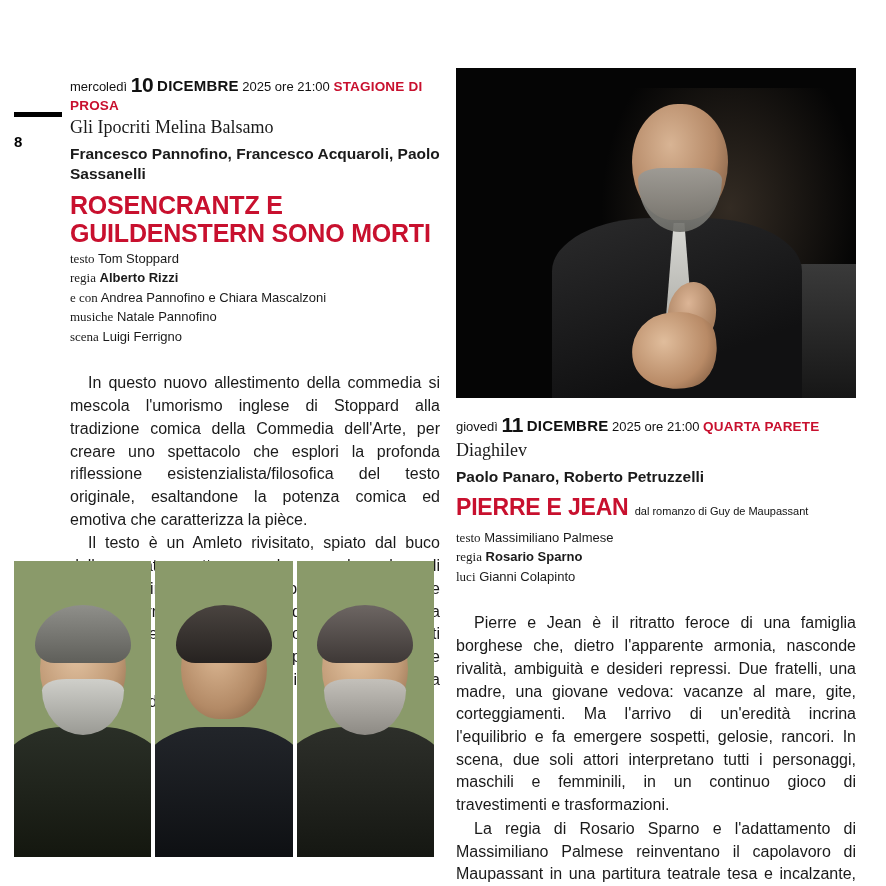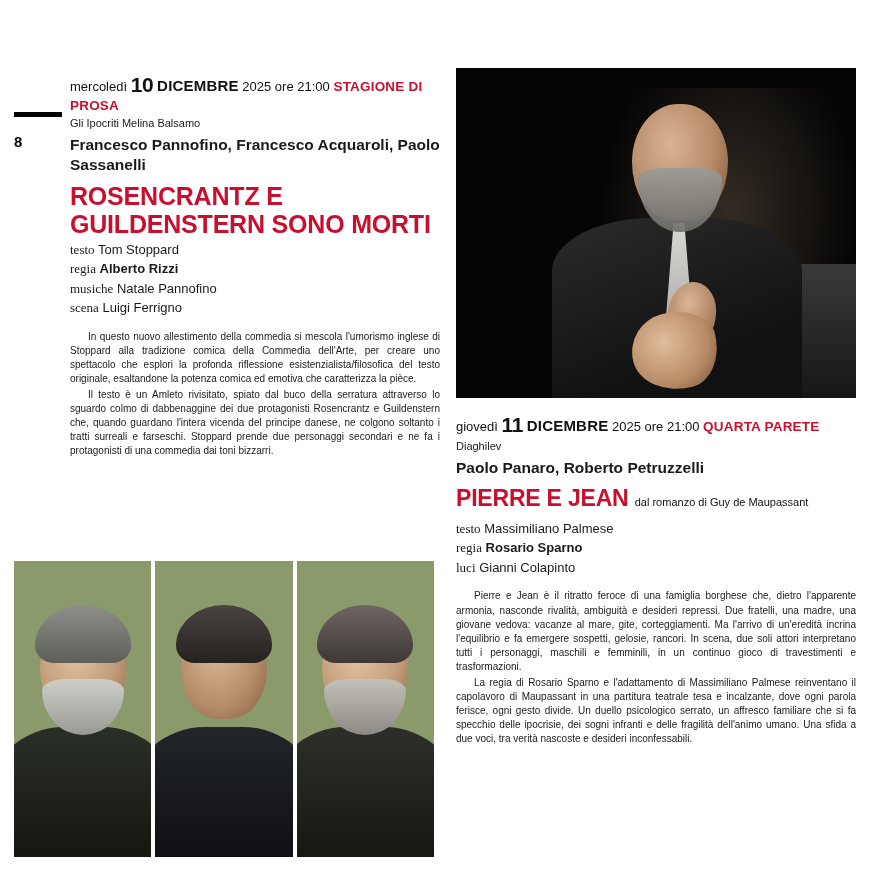--- a/index.html
+++ b/index.html
@@ -65,22 +65,23 @@
     font-weight: 700;
     letter-spacing: 0.2px;
   }
   .dateline .stagione {
     font-size: 13.5px;
     font-weight: 700;
     color: #c8102e;
     letter-spacing: 0.2px;
   }
   .company {
-    font-size: 11px;
+    font-size: 18px;
     margin: 1px 0 6px 0;
+    font-family: Liberation Serif, serif;
   }
   .cast {
     font-size: 15.5px;
     font-weight: 700;
     line-height: 1.25;
     margin-bottom: 8px;
   }
   .title1 {
     font-size: 25px;
     font-weight: 700;
@@ -91,24 +92,24 @@
   }
   .credit {
     font-size: 13px;
     line-height: 1.5;
   }
   .credit .lbl { font-weight: 400; font-family: Liberation Serif, serif; }
   .credit .val { font-weight: 700; }
   .credit .valn { font-weight: 400; }
 
   .body-copy {
-    font-size: 10px;
+    font-size: 16px;
     line-height: 1.42;
     text-align: justify;
-    margin-top: 12px;
+    margin-top: 26px;
   }
   .body-copy p { margin: 0; text-indent: 18px; }
   .body-copy p + p { margin-top: 1px; }
 
   
   .photo1 {
     position: absolute;
     left: 456px;
     top: 68px;
     width: 400px;
@@ -273,20 +274,24 @@
     <div class="title1">ROSENCRANTZ E GUILDENSTERN SONO MORTI</div>
 
     <div class="credit">
       <div>
         <span class="lbl">testo</span>
         <span class="valn">Tom Stoppard</span>
       </div>
       <div>
         <span class="lbl">regia</span>
         <span class="val">Alberto Rizzi</span>
+      </div>
+      <div>
+        <span class="lbl">e con</span>
+        <span class="valn">Andrea Pannofino e Chiara Mascalzoni</span>
       </div>
       <div>
         <span class="lbl">musiche</span>
         <span class="valn">Natale Pannofino</span>
       </div>
       <div>
         <span class="lbl">scena</span>
         <span class="valn">Luigi Ferrigno</span>
       </div>
     </div>

